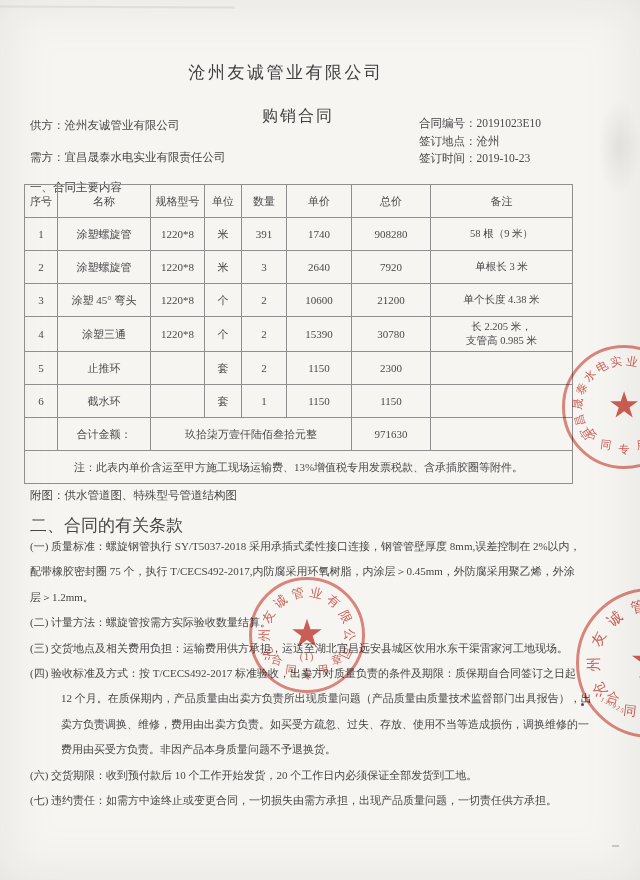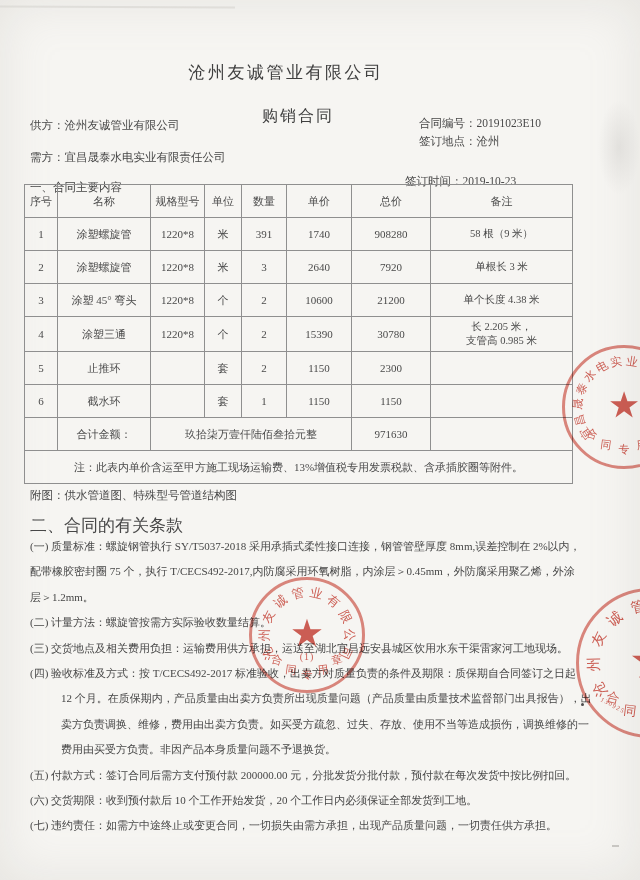--- a/index.html
+++ b/index.html
@@ -20,21 +20,21 @@
   .company-title{position:absolute;left:0;top:61px;width:572px;text-align:center;
     font-size:17px;letter-spacing:2.5px;color:#3f3f3f;font-weight:normal;margin:0;}
   .doc-title{position:absolute;left:0;top:94px;width:572px;text-align:center;
     font-size:16px;letter-spacing:2px;color:#3f3f3f;font-weight:normal;margin:12px;}
 
   .field{position:absolute;font-size:11.5px;white-space:nowrap;color:#484848;}
   .f-supplier{left:30px;top:118px;}
   .f-buyer{left:30px;top:150px;}
   .f-no{left:419px;top:116px;}
   .f-place{left:419px;top:134px;}
-  .f-date{left:405px;top:151px;margin-top:23px;}
+  .f-date{left:419px;top:151px;}
 
   .sec1-title{position:absolute;left:30px;top:180px;font-size:11.5px;color:#444;}
 
   table.items{position:absolute;left:24px;top:184px;width:548px;
     border-collapse:collapse;table-layout:fixed;font-size:11px;color:#4a4a4a;}
   table.items th,table.items td{border:1px solid #8f8f8f;text-align:center;
     padding:0 2px;font-weight:normal;overflow:hidden;}
   table.items thead tr{height:33px;}
   table.items tbody tr{height:33px;}
   table.items tbody tr:nth-child(4){height:35px;}
@@ -196,21 +196,20 @@
   <div class="terms">
       <div class="term-line">(一) 质量标准：螺旋钢管执行 SY/T5037-2018 采用承插式柔性接口连接，钢管管壁厚度 8mm,误差控制在 2%以内，</div>
       <div class="term-line">配带橡胶密封圈 75 个，执行 T/CECS492-2017,内防腐采用环氧树脂，内涂层＞0.45mm，外防腐采用聚乙烯，外涂</div>
       <div class="term-line">层＞1.2mm。</div>
       <div class="term-line">(二) 计量方法：螺旋管按需方实际验收数量结算。</div>
       <div class="term-line">(三) 交货地点及相关费用负担：运输费用供方承担，运送至湖北宜昌远安县城区饮用水东干渠雷家河工地现场。</div>
       <div class="term-line">(四) 验收标准及方式：按 T/CECS492-2017 标准验收，出卖方对质量负责的条件及期限：质保期自合同签订之日起</div>
       <div class="term-line ind">12 个月。在质保期内，产品质量由出卖方负责所出现质量问题（产品质量由质量技术监督部门出具报告），出</div>
       <div class="term-line ind">卖方负责调换、维修，费用由出卖方负责。如买受方疏忽、过失、存放、使用不当等造成损伤，调换维修的一</div>
       <div class="term-line ind">费用由买受方负责。非因产品本身质量问题不予退换货。</div>
-      <div class="term-line">(五) 付款方式：签订合同后需方支付预付款 200000.00 元，分批发货分批付款，预付款在每次发货中按比例扣回。</div>
       <div class="term-line">(六) 交货期限：收到预付款后 10 个工作开始发货，20 个工作日内必须保证全部发货到工地。</div>
       <div class="term-line">(七) 违约责任：如需方中途终止或变更合同，一切损失由需方承担，出现产品质量问题，一切责任供方承担。</div>
     </div>
 
   <div class="stamp" style="left: 562px; top: 345px; height: 118px; width: 118px;">
       <span class="" style="left: 21.319px; top: 85.3845px; font-size: 11.5px; transform: translate(-50%, -50%) rotate(-125deg);">宜</span>
       <span class="" style="left: 14.7313px; top: 71.5011px; font-size: 11.5px; transform: translate(-50%, -50%) rotate(-105.769deg);">昌</span>
       <span class="" style="left: 13.0839px; top: 56.2226px; font-size: 11.5px; transform: translate(-50%, -50%) rotate(-86.5385deg);">晟</span>
       <span class="" style="left: 16.5609px; top: 41.254px; font-size: 11.5px; transform: translate(-50%, -50%) rotate(-67.3077deg);">泰</span>
       <span class="" style="left: 24.774px; top: 28.2659px; font-size: 11.5px; transform: translate(-50%, -50%) rotate(-48.0769deg);">水</span>

